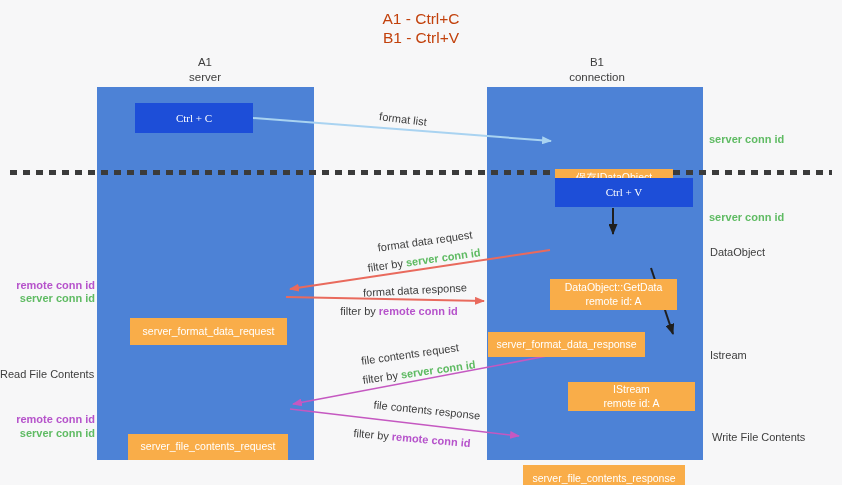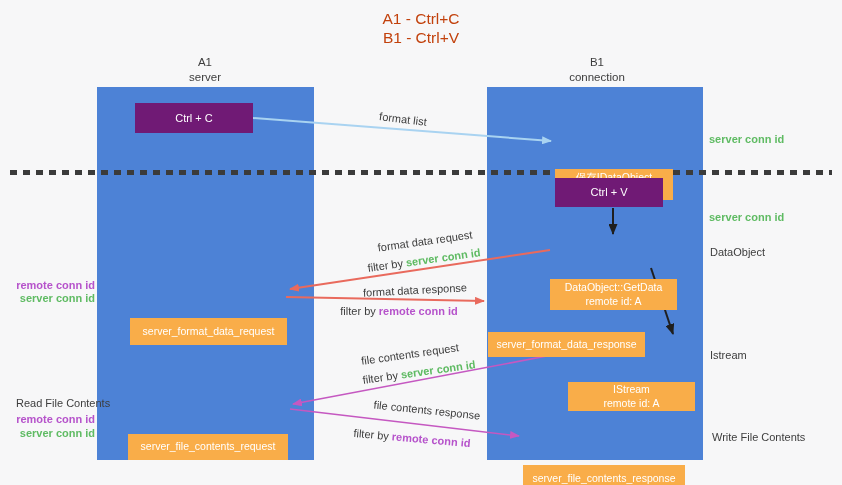--- a/index.html
+++ b/index.html
@@ -16,43 +16,43 @@
   .col-a1{left:97px;top:87px;width:217px;height:373px;}
   .col-b1{left:487px;top:87px;width:216px;height:373px;}
   .divider{
     left:10px;top:170px;width:822px;height:5px;
     background:repeating-linear-gradient(90deg,#3b3b3b 0 7px,transparent 7px 13px);
   }
   .box{
     position:absolute;display:flex;align-items:center;justify-content:center;
     text-align:center;color:#fff;font-size:11px;line-height:1.3;white-space:pre-line;
   }
-  .green{background:#701a75;}
+  .green{background:#1d4ed8;font-family:Liberation Serif, serif;}
   .orange{background:#f9ad49;font-size:10.5px;margin-top:42px;}
   .b-ctrl-c{left:135px;top:103px;width:118px;height:30px;}
   .b-save{left:555px;top:127px;width:118px;height:31px;}
-  .b-ctrl-v{left:555px;top:178px;width:108px;height:29px;}
+  .b-ctrl-v{left:555px;top:178px;width:138px;height:29px;}
   .b-getdata{left:550px;top:237px;width:127px;height:31px;}
   .b-fmt-req{left:130px;top:276px;width:157px;height:27px;}
   .b-fmt-res{left:488px;top:290px;width:157px;height:25px;}
   .b-istream{left:568px;top:340px;width:127px;height:29px;}
   .b-file-req{left:128px;top:392px;width:160px;height:26px;}
   .b-file-res{left:523px;top:423px;width:162px;height:28px;}
   .lbl{position:absolute;font-size:11px;white-space:nowrap;color:#3d3d3d;}
   .green-t{color:#5fbb63;font-weight:bold;}
   .purple-t{color:#b653cb;font-weight:bold;}
   .r-conn1{left:709px;top:133px;}
   .r-conn2{left:709px;top:211px;}
   .r-dataobject{left:710px;top:246px;}
   .r-istream{left:710px;top:349px;}
   .r-write{left:712px;top:431px;}
   .l-align{left:0;width:95px;text-align:right;}
   .l-remote1{top:279px;}
   .l-server1{top:292px;}
-  .l-read{top:397px;width:74px;margin-left:16px;}
+  .l-read{top:368px;width:74px;}
   .l-remote2{top:413px;}
   .l-server2{top:427px;}
   .mid{position:absolute;font-size:11px;white-space:nowrap;color:#3d3d3d;}
   .m-format-list{left:403px;top:119px;transform:translate(-50%,-50%) rotate(7deg);}
   .m-fdr{left:425px;top:241px;transform:translate(-50%,-50%) rotate(-8deg);}
   .m-fdr-f{left:424px;top:260px;transform:translate(-50%,-50%) rotate(-8deg);}
   .m-fdres{left:415px;top:290px;transform:translate(-50%,-50%) rotate(-3deg);}
   .m-fdres-f{left:399px;top:311px;transform:translate(-50%,-50%);}
   .m-fcr{left:410px;top:354px;transform:translate(-50%,-50%) rotate(-8deg);}
   .m-fcr-f{left:419px;top:372px;transform:translate(-50%,-50%) rotate(-8deg);}

